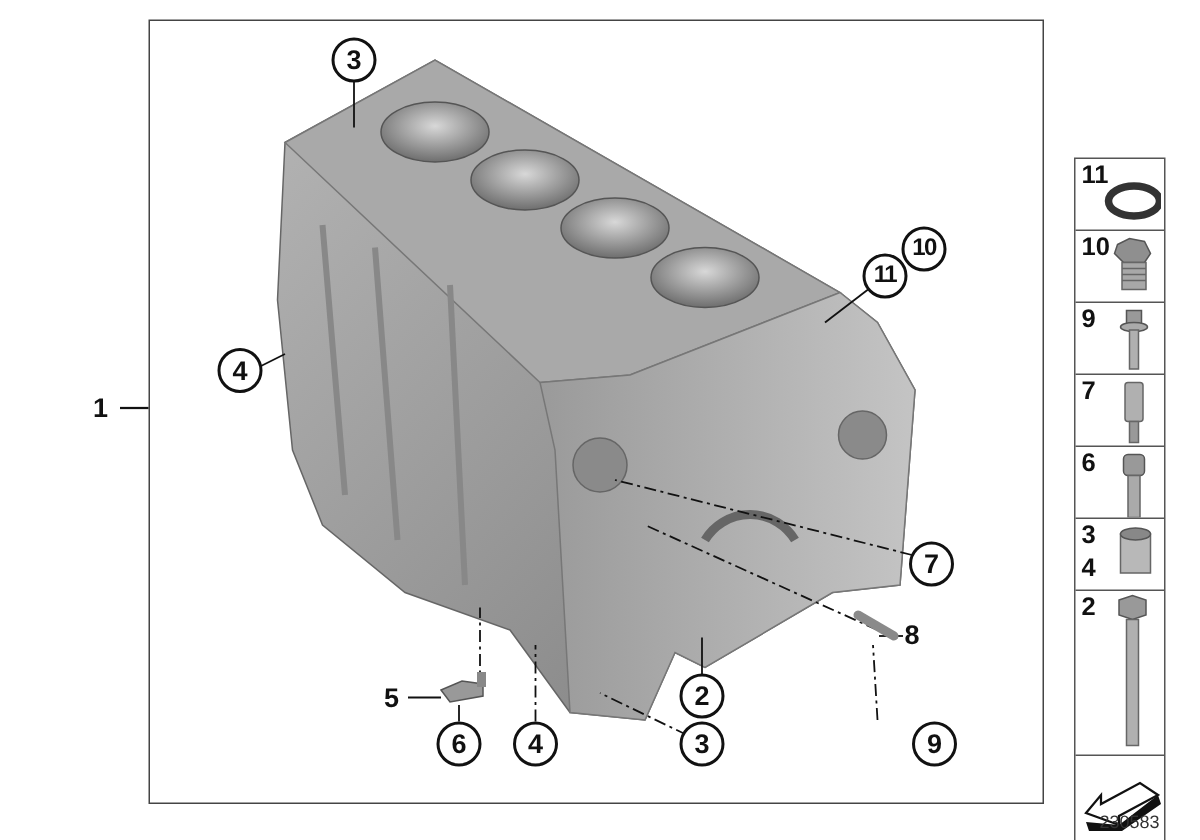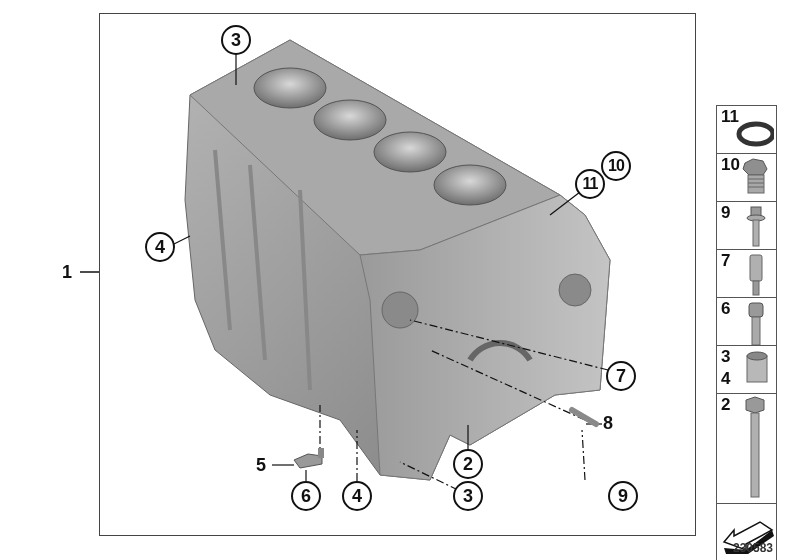--- a/index.html
+++ b/index.html
@@ -8,21 +8,21 @@
   svg.main{position:absolute;left:0;top:0;}
   .callout{position:absolute;width:30px;height:30px;border:2px solid #111;border-radius:50%;background:#fff;box-sizing:border-box;
     display:flex;align-items:center;justify-content:center;font-weight:bold;font-size:18px;color:#111;}
   .callout.two{font-size:16px;letter-spacing:-1px;}
   .plain{position:absolute;font-weight:bold;font-size:18px;color:#111;}
   .side{position:absolute;left:716px;width:61px;border:1px solid #555;box-sizing:border-box;background:#fff;}
   .side .cell{border-bottom:1px solid #555;position:relative;box-sizing:border-box;}
   .side .cell:last-child{border-bottom:none;}
   .side .num{position:absolute;left:4px;top:2px;font-weight:bold;font-size:17px;color:#111;line-height:18px;}
   .side svg{position:absolute;}
-  .docnum{position:absolute;left:733px;top:541px;font-size:12px;color:#333;font-weight:bold;}
+  .docnum{position:absolute;left:733px;top:541px;font-size:12px;color:#333;}
 </style>
 </head>
 <body>
 
 <div class="frame"></div>
 
 <svg class="main" width="800" height="560">
   <defs>
     <linearGradient id="g1" x1="0" y1="0" x2="1" y2="1">
       <stop offset="0" stop-color="#b5b5b5"></stop>

